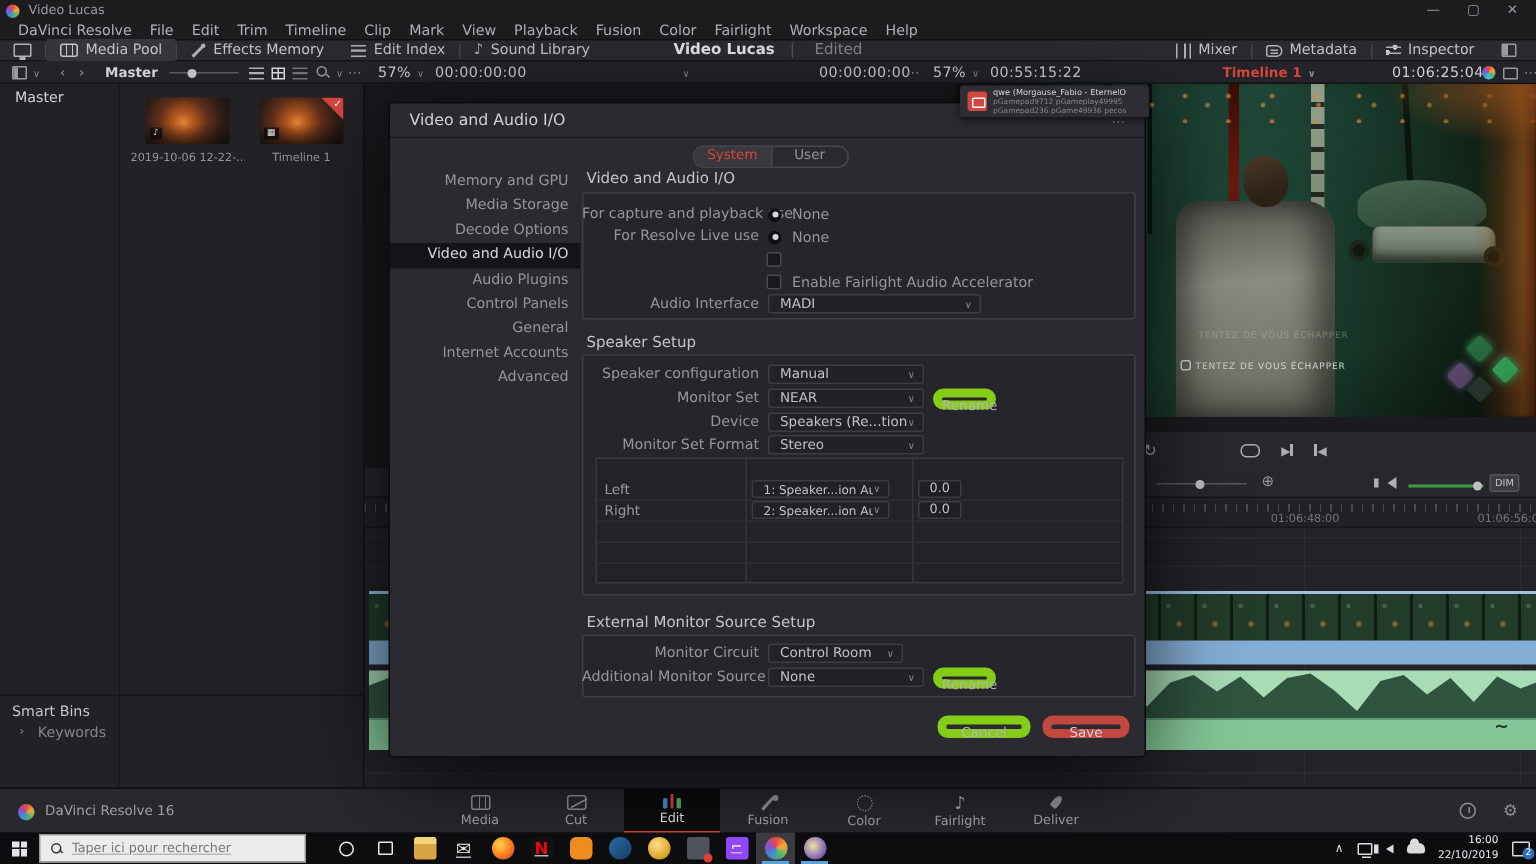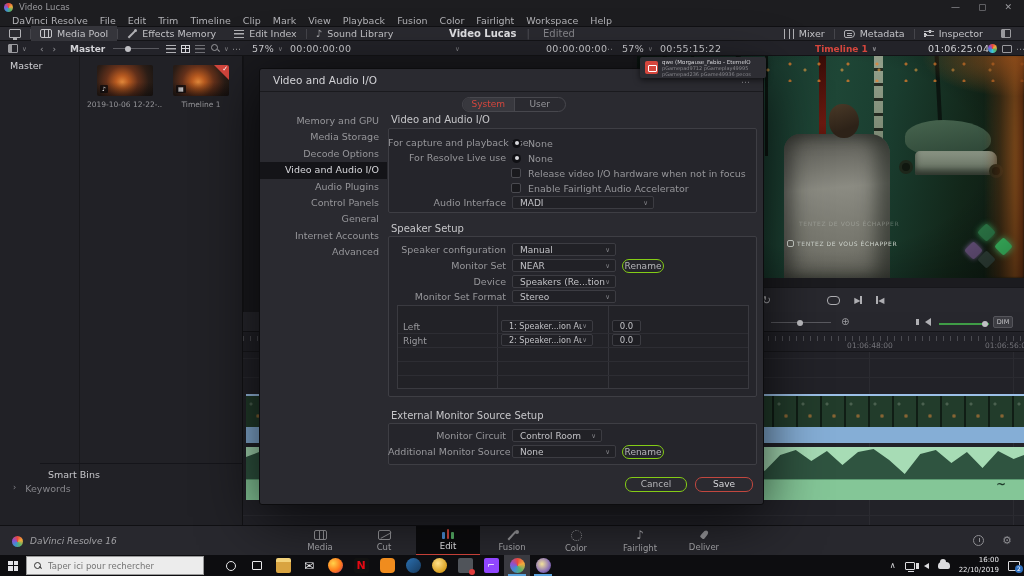--- a/index.html
+++ b/index.html
@@ -64,21 +64,21 @@
   .bin-tree { position:absolute; left:0; top:0; width:80px; height:100%; border-right:1px solid #18181b; }
   .bin-root { padding:4px 0 0 10px; color:#d2d2d6; font-size:9.5px; }
   .thumb { position:absolute; top:9px; width:56px; height:31px; border-radius:2px; overflow:hidden;
     background:radial-gradient(circle at 45% 55%,#e0873a 0%,#b85a20 18%,#63301a 45%,#2b1d16 75%,#191512 100%); }
   .thumb:after { content:""; position:absolute; inset:0; background:linear-gradient(0deg,rgba(10,8,8,.55),transparent 45%); }
   .thumb-label { position:absolute; top:44px; width:76px; text-align:center; font-size:7.5px; color:#96969a; white-space:nowrap; overflow:hidden; }
   .badge { position:absolute; left:3px; bottom:3px; background:rgba(10,10,12,.75); color:#e6e6e9; font-size:6px;
     padding:0 2px; border-radius:1px; z-index:2; line-height:8px; }
   .corner-flag { position:absolute; right:0; top:0; width:0; height:0; border-top:15px solid #d5463d; border-left:15px solid transparent; z-index:2; }
   .corner-check { position:absolute; right:1px; top:0; color:#fff; font-size:7px; z-index:3; }
-  .smart-bins { position:absolute; left:0; top:407px; width:243px; border-top:1px solid #15151a; padding:5px 0 0 8px; color:#c6c6ca; font-size:9.5px;margin-left:40px; }
+  .smart-bins { position:absolute; left:0; top:407px; width:243px; border-top:1px solid #15151a; padding:5px 0 0 8px; color:#c6c6ca; font-size:9.5px; }
   .keywords { position:absolute; left:0; top:427px; width:243px; color:#85858a; font-size:9.5px; display:flex; gap:9px; padding-left:13px; }
 
   
   .srcviewer { left:244px; top:56px; width:393px; height:256px; background:#19191d; }
   .tlviewer { left:637px; top:56px; width:387px; height:256px; background:#1b1b1f; }
   .game { position:absolute; left:0; top:0; width:387px; height:222px; overflow:hidden;
     background:linear-gradient(100deg,#101f18 0%,#17332a 22%,#1e4636 48%,#1a3d2f 62%,#122619 82%,#0c1710 100%); }
   .tree { position:absolute; background:#0b1510; }
   .embers { position:absolute; left:0; top:0; width:387px; height:26px; opacity:.8;
     background:radial-gradient(circle at 8px 8px,rgba(235,130,45,.9) 1px,transparent 2px) 0 0/29px 17px,
@@ -154,21 +154,21 @@
   .groupbox { position:absolute; left:128px; width:369px; border:1px solid #3e3e44; border-radius:2px; background:rgba(0,0,0,.10); }
   .frow { position:absolute; height:14px; display:flex; align-items:center; }
   .flabel { position:absolute; width:118px; text-align:right; font-size:9.5px; color:#96969a; line-height:14px; white-space:nowrap; }
   .radio { width:9px; height:9px; border-radius:50%; background:#101014; position:relative; }
   .radio:after { content:""; position:absolute; left:2.5px; top:2.5px; width:4px; height:4px; border-radius:50%; background:#d8d8dc; }
   .cbox { width:10px; height:10px; background:#1a1a1e; border:1px solid #4a4a50; border-radius:2px; }
   .fval { font-size:9.5px; color:#96969a; margin-left:7px; }
   .dropdown { position:absolute; height:13px; background:#212126; border:1px solid #3c3c42; border-radius:2px;
     display:flex; align-items:center; justify-content:space-between; padding:0 5px 0 7px; }
   .dropdown .dd-val { font-size:9px; color:#c2c2c6; white-space:nowrap; overflow:hidden; }
-  .pill-btn { position:absolute; height:14px; border:1px solid #84cc16; border-radius:7px; background:transparent;
+  .pill-btn { position:absolute; height:14px; border:6px solid #84cc16; border-radius:7px; background:transparent;
     color:#b5b5b9; font-size:9px; text-align:center; line-height:12px; }
   .dtable { position:absolute; left:137px; top:236px; width:352px; height:84px; border:1px solid #3a3a40; background:#222227; }
   .dtable .thead { position:absolute; left:0; top:0; width:100%; height:12px; background:#2c2c32; border-bottom:1px solid #3a3a40; }
   .th { position:absolute; top:0; font-size:8.5px; color:#9a9a9e; line-height:12px; }
   .colline { position:absolute; top:0; width:1px; height:100%; background:#35353b; }
   .trow-line { position:absolute; left:0; width:100%; height:1px; background:#2d2d33; }
   .cell { position:absolute; font-size:9px; color:#9a9a9e; }
   .gain { position:absolute; width:29px; height:12px; background:#1e1e23; border:1px solid #3c3c42; border-radius:2px;
     font-size:8.5px; color:#c2c2c6; text-align:center; line-height:11px; }
   .save-btn { border-color:#c2473f !important; color:#d6d6da !important; }
@@ -191,28 +191,28 @@
   .pi { width:13px; height:10px; position:relative; }
   .pi-media { border:1px solid #9a9a9e; border-radius:2px; background:linear-gradient(90deg,transparent 4px,#9a9a9e 4px 5px,transparent 5px 8px,#9a9a9e 8px 9px,transparent 9px); }
   .pi-cut { border:1px solid #9a9a9e; border-radius:2px; }
   .pi-cut:after { content:""; position:absolute; left:1px; top:4px; width:12px; height:1px; background:#9a9a9e; transform:rotate(-28deg); }
   .pi-edit { display:flex; justify-content:center; gap:2px; align-items:flex-end; }
   .pi-edit i { display:block; width:2.5px; border-radius:1px; }
   .pi-fusion:before { content:""; position:absolute; left:5px; top:0; width:1.5px; height:11px; background:#9a9a9e; transform:rotate(42deg); }
   .pi-fusion:after { content:""; position:absolute; right:0; top:0; width:4px; height:4px; background:#9a9a9e; border-radius:50%; }
   .pi-color { border:1px dotted #9a9a9e; border-radius:50%; width:11px; height:11px; }
   .pi-deliver:before { content:""; position:absolute; left:4px; top:0; width:5px; height:9px; background:#9a9a9e; border-radius:50% 50% 20% 20%; transform:rotate(40deg); }
-  .footer-left { position:absolute; left:8px; top:0; height:30px; display:flex; align-items:center; gap:7px;font-style:italic; }
+  .footer-left { position:absolute; left:8px; top:0; height:30px; display:flex; align-items:center; gap:7px; }
   .footer-left span { font-size:9px; color:#a0a0a4; }
   .fico { position:absolute; top:9px; width:12px; height:12px; color:#8e8e92; font-size:11px; line-height:12px; }
   .clock-ico { border:1.2px solid #8e8e92; border-radius:50%; width:11px; height:11px; }
   .clock-ico:after { content:""; position:absolute; left:4.5px; top:2px; width:1.2px; height:4px; background:#8e8e92; }
 
   
-  .taskbar { left:0; top:555px; width:1024px; height:21px; background:#0d0d10; display:flex; align-items:center; z-index:30; }
+  .taskbar { left:0; top:555px; width:1024px; height:21px; background:#0d0d10; display:flex; align-items:center; z-index:30;text-decoration:underline; }
   .win-start { width:26px; height:21px; display:flex; align-items:center; justify-content:center; }
   .win-logo { width:10px; height:10px; display:grid; grid-template-columns:4.5px 4.5px; grid-template-rows:4.5px 4.5px; gap:1px; }
   .win-logo i { background:#e4e4e8; }
   .searchbox { width:178px; height:19px; background:#ececec; border:1px solid #9a9a9a; display:flex; align-items:center; gap:6px; padding-left:7px; }
   .searchbox input { border:0; outline:0; background:transparent; font-size:8.5px; color:#333; width:140px; font-family:inherit; }
   .sb-glass { width:8px; height:8px; position:relative; }
   .sb-glass:before { content:""; position:absolute; width:5px; height:5px; border:1.2px solid #333; border-radius:50%; }
   .sb-glass:after { content:""; position:absolute; left:5px; top:5px; width:3px; height:1.2px; background:#333; transform:rotate(45deg); }
   .tb-ico { width:26px; height:21px; display:flex; align-items:center; justify-content:center; position:relative; }
   .appico { width:15px; height:15px; border-radius:2px; }
@@ -512,21 +512,20 @@
       <span class="radio"></span>
       <span class="fval">None</span>
     </div>
     <div class="flabel" style="left:128px;top:82px">For Resolve Live use</div>
     <div class="frow" style="left:252px;top:82px">
       <span class="radio"></span>
       <span class="fval">None</span>
     </div>
     <div class="frow" style="left:251px;top:97px">
       <span class="cbox"></span>
-      <span class="fval">Release video I/O hardware when not in focus</span>
     </div>
     <div class="frow" style="left:251px;top:112px">
       <span class="cbox"></span>
       <span class="fval">Enable Fairlight Audio Accelerator</span>
     </div>
     <div class="flabel" style="left:128px;top:127px">Audio Interface</div>
     <div class="dropdown" style="left:252px;top:127px;width:142px">
       <span class="dd-val">MADI</span>
         <span class="chev">∨</span>
     </div>

